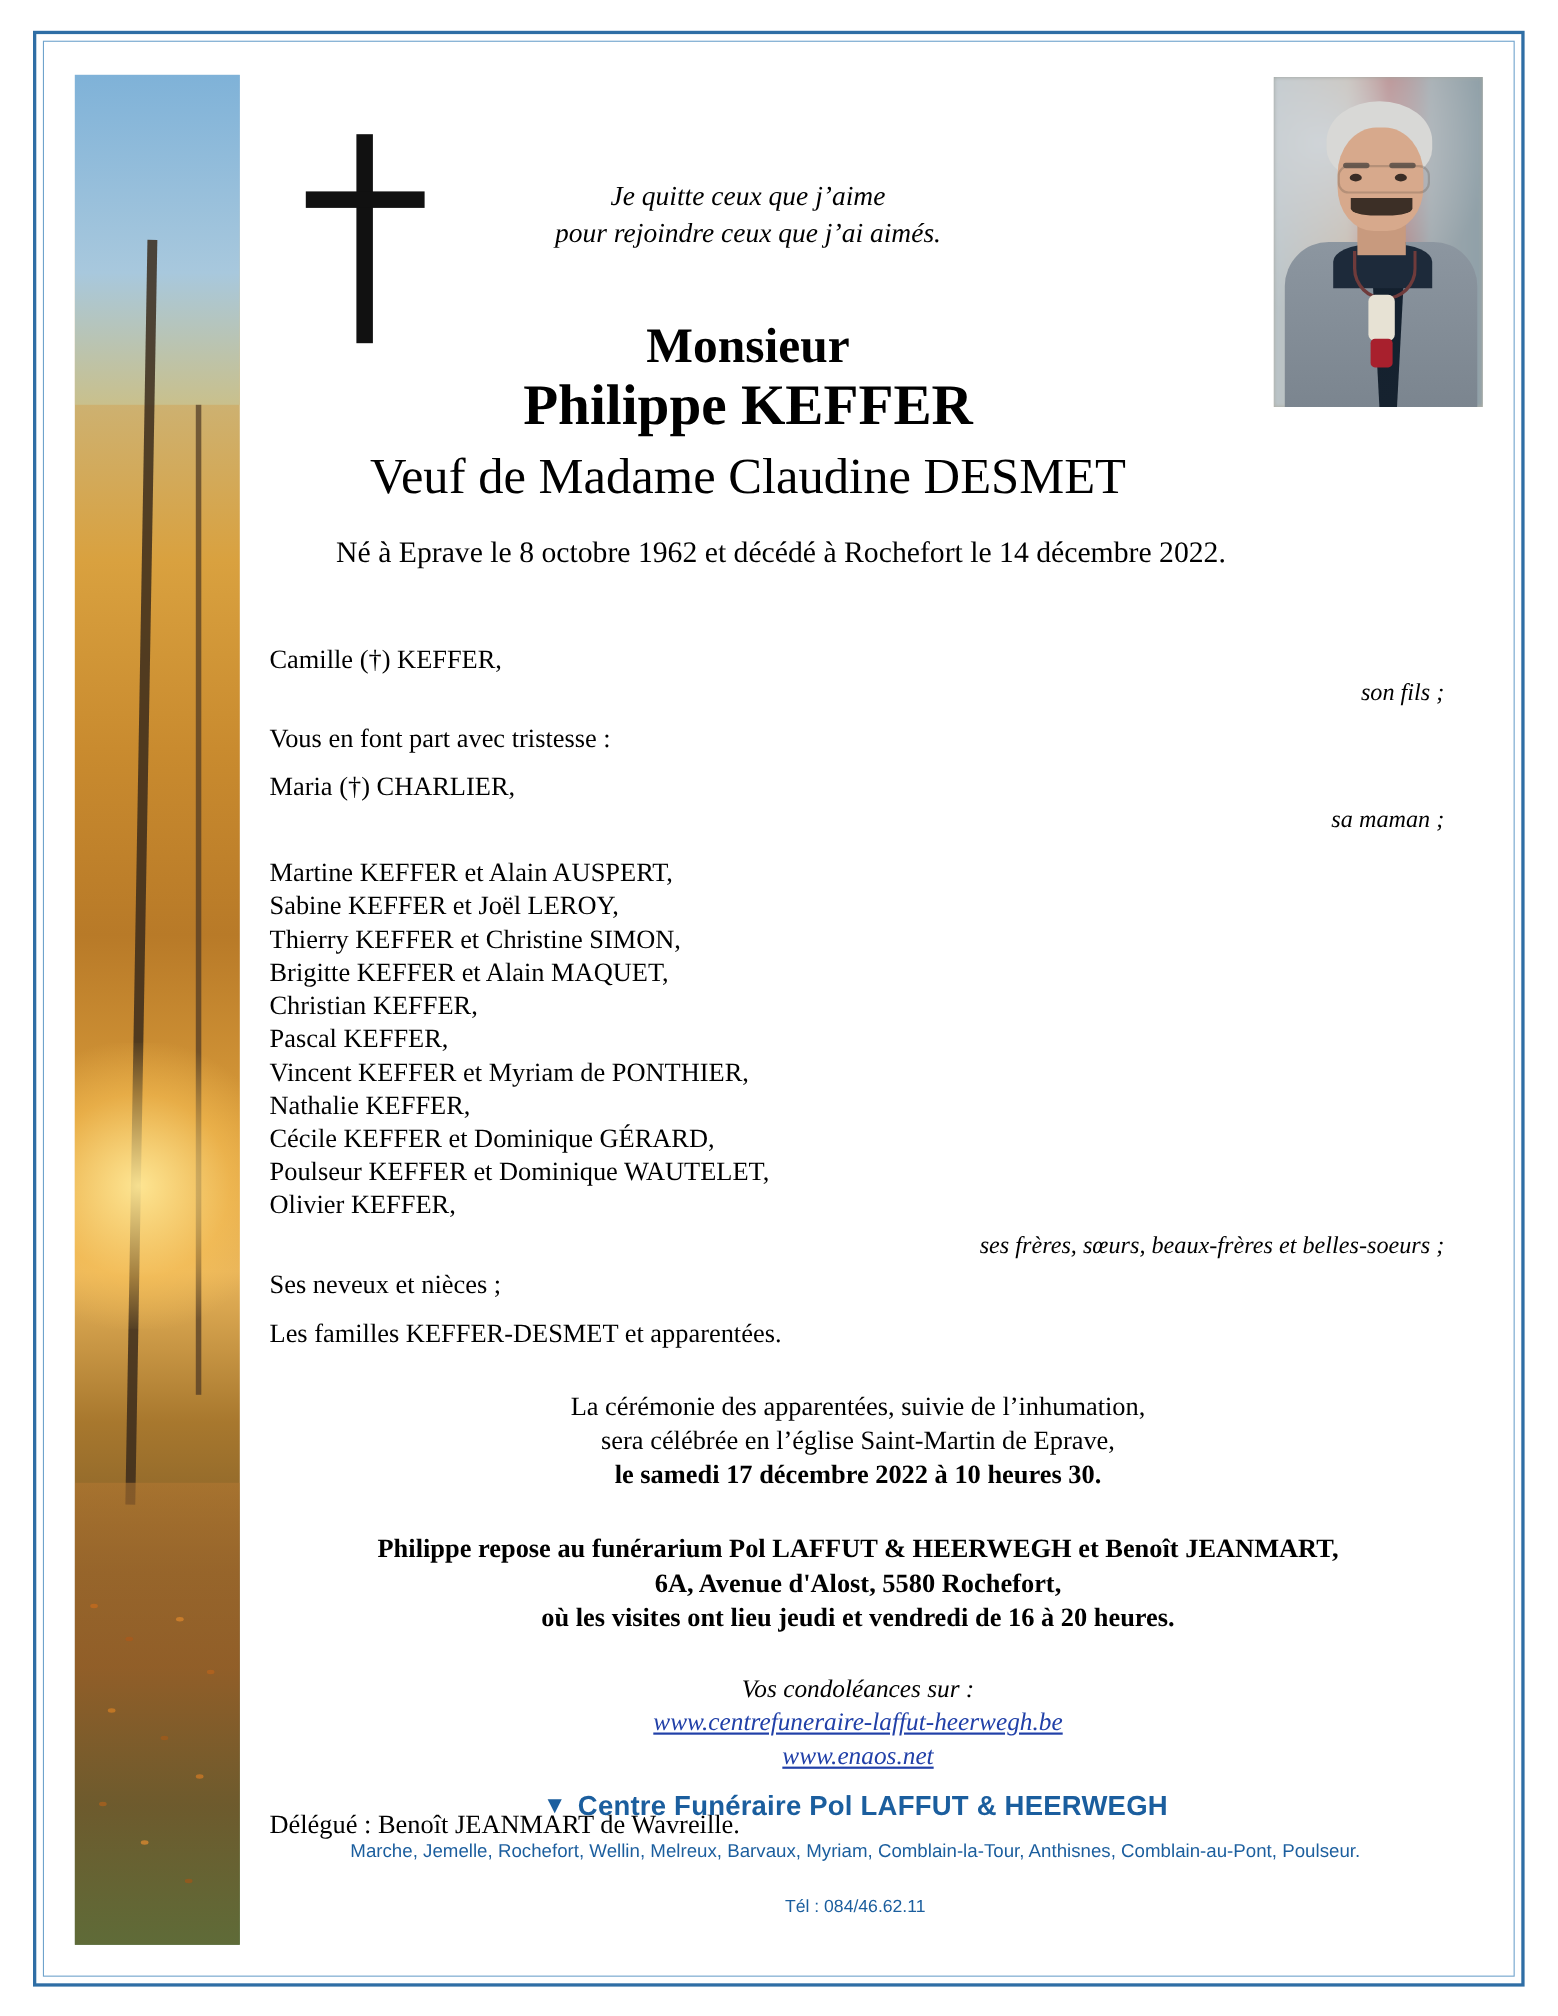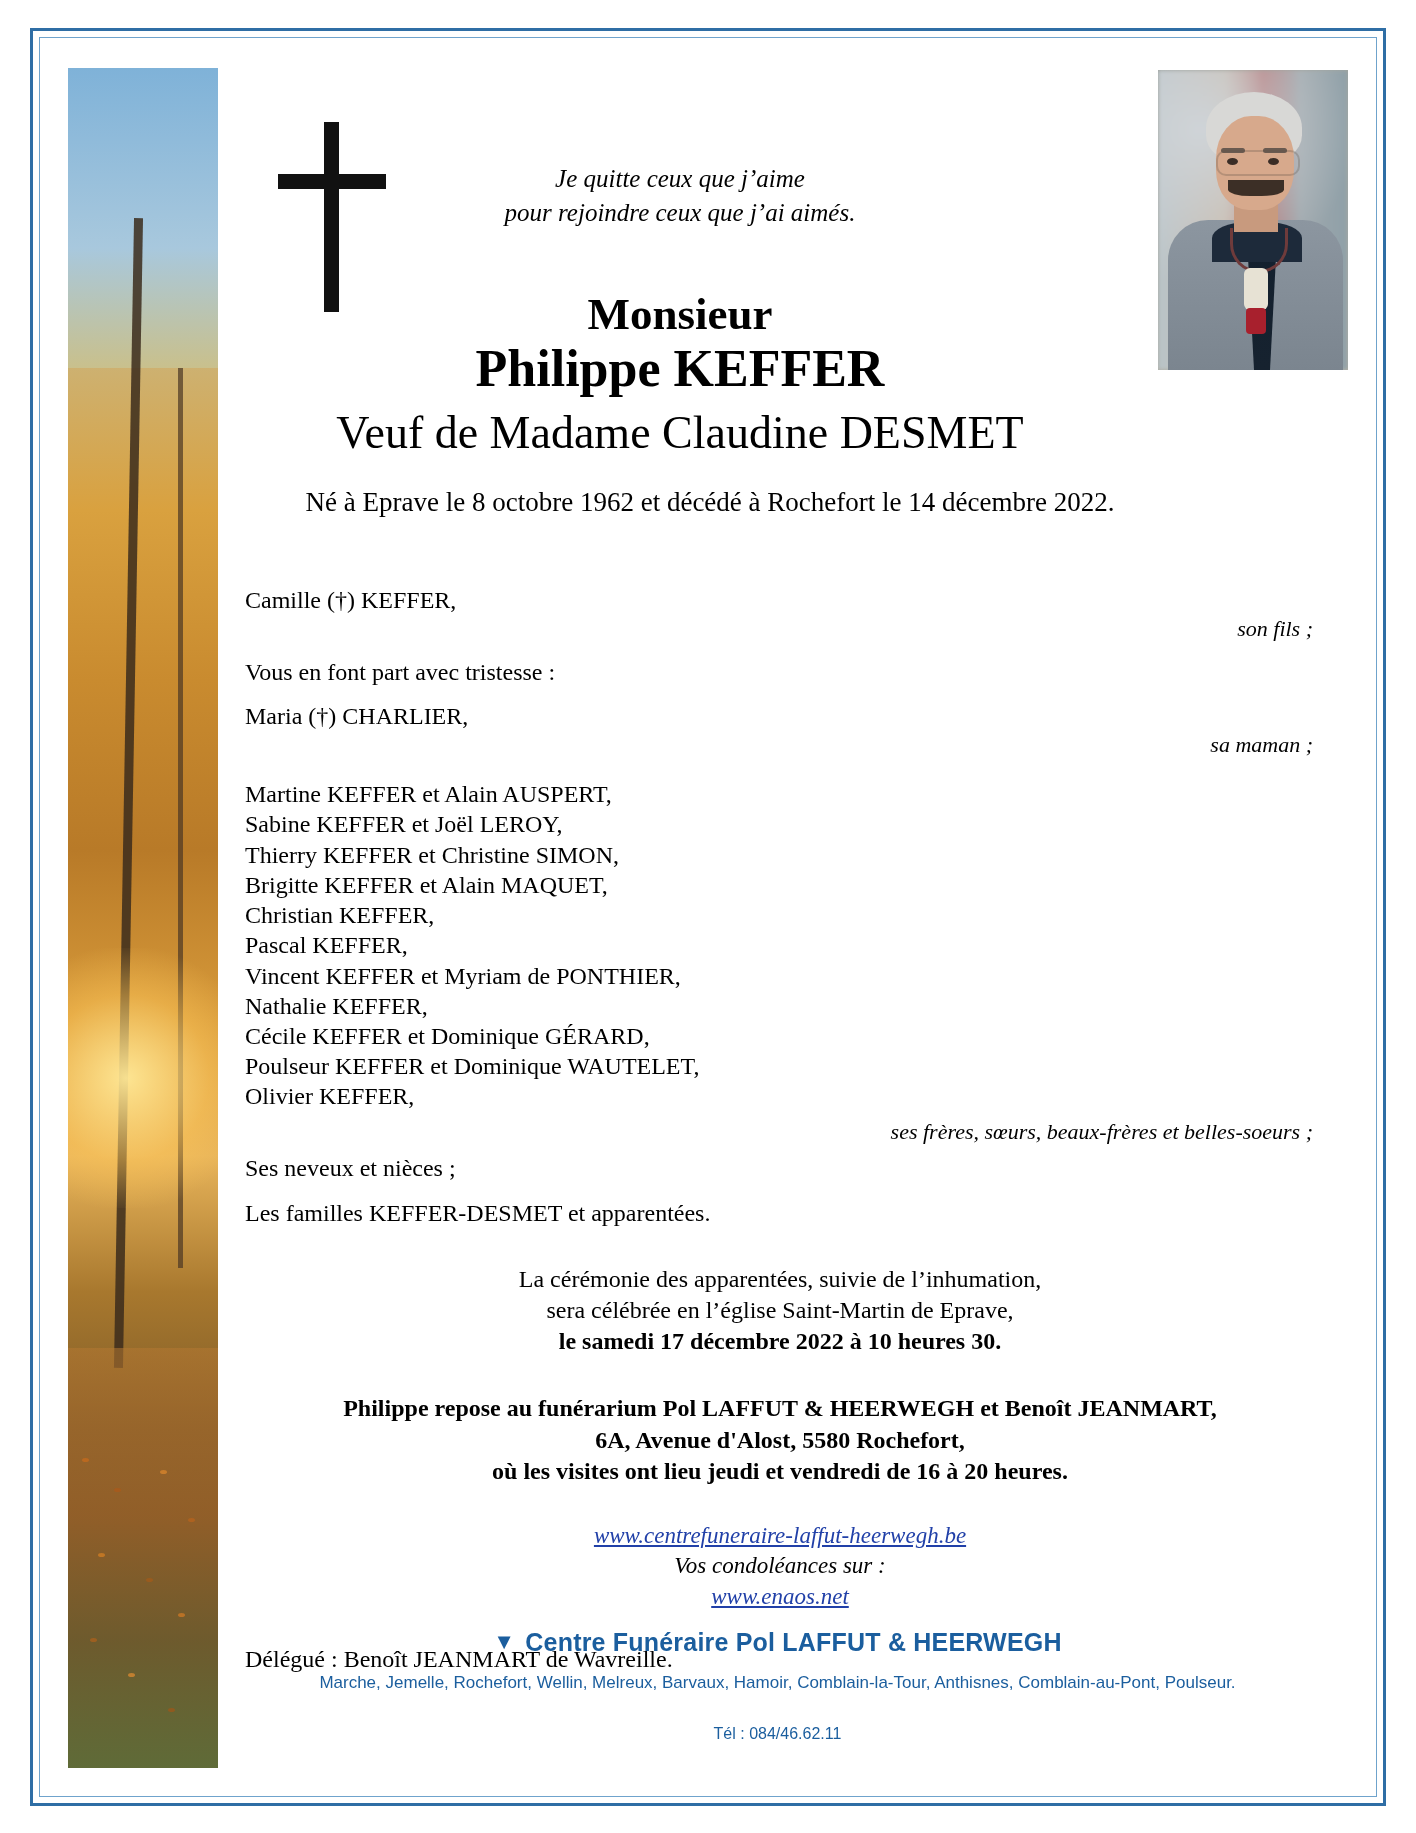--- a/index.html
+++ b/index.html
@@ -433,29 +433,29 @@
       <div>sera célébrée en l’église Saint-Martin de Eprave,</div>
       <div class="bold">le samedi 17 décembre 2022 à 10 heures 30.</div>
       <div class="gap"></div>
       <div class="gap"></div>
       <div class="bold">Philippe repose au funérarium Pol LAFFUT &amp; HEERWEGH et Benoît JEANMART,</div>
       <div class="bold">6A, Avenue d'Alost, 5580 Rochefort,</div>
       <div class="bold">où les visites ont lieu jeudi et vendredi de 16 à 20 heures.</div>
     </div>
 
     <div class="links" style="margin-top:34px;">
+      <div>Vos condoléances sur :</div>
       <div><a href="#">www.centrefuneraire-laffut-heerwegh.be</a></div>
-      <div>Vos condoléances sur :</div>
       <div><a href="#">www.enaos.net</a></div>
     </div>
 
     <div class="para" style="margin-top:32px;">Délégué : Benoît JEANMART de Wavreille.</div>
   </div>
 
   <div class="footer">
     <div class="fn-name">
       <span class="tri">▼</span><span>Centre Funéraire Pol LAFFUT &amp; HEERWEGH</span>
     </div>
-    <div class="cities">Marche, Jemelle, Rochefort, Wellin, Melreux, Barvaux, Hamoir, Comblain-la-Tour, Anthisnes, Comblain-au-Pont, Poulseur.</div>
+    <div class="cities">Marche, Jemelle, Rochefort, Wellin, Melreux, Barvaux, Myriam, Comblain-la-Tour, Anthisnes, Comblain-au-Pont, Poulseur.</div>
     <div class="tel">Tél : 084/46.62.11</div>
   </div>
 
 </div>
 
 </body></html>

